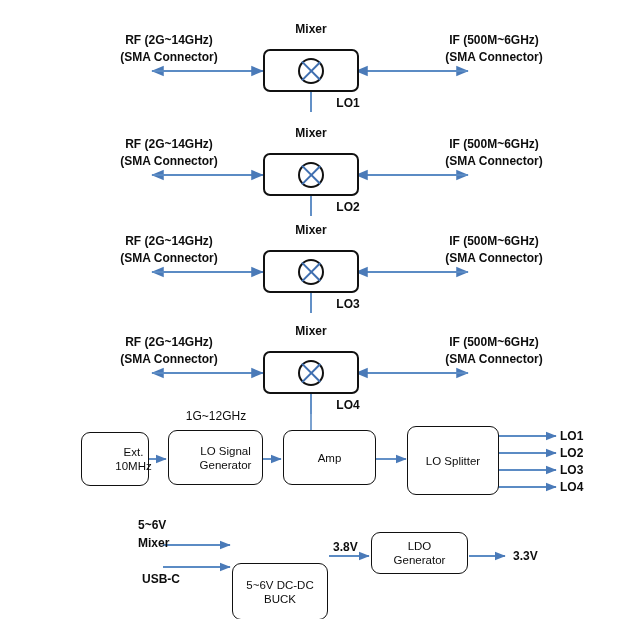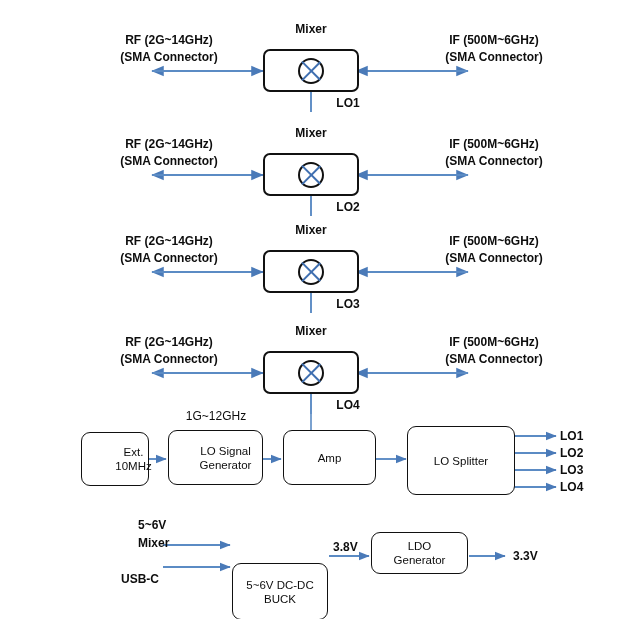--- a/index.html
+++ b/index.html
@@ -194,36 +194,36 @@
       <div>
         <span>LO Signal</span>
         <span>Generator</span>
       </div>
     </div>
 
     <div class="box" style="left:283px;top:430px;width:93px;height:55px;">
       <span>Amp</span>
     </div>
 
-    <div class="box" style="left:407px;top:426px;width:108px;height:69px;justify-content:center;">
+    <div class="box" style="left:407px;top:426px;width:92px;height:69px;justify-content:center;">
       <span>LO Splitter</span>
     </div>
 
     <div class="lbl b" style="left:560px;top:429px;">LO1</div>
     <div class="lbl b" style="left:560px;top:446px;">LO2</div>
     <div class="lbl b" style="left:560px;top:463px;">LO3</div>
     <div class="lbl b" style="left:560px;top:480px;">LO4</div>
   </div>
 
   <div>
 
     <div class="lbl b" style="left:138px;top:518px;">5~6V</div>
     <div class="lbl b" style="left:138px;top:536px;">Mixer</div>
 
-    <div class="lbl b" style="left:121px;top:572px;">USB-C</div>
+    <div class="lbl b" style="left:142px;top:572px;">USB-C</div>
     <div class="lbl b" style="left:138px;top:620px;">+5V</div>
 
     <div class="box" style="left:232px;top:527px;width:96px;height:57px;margin-top:36px;">
       <div>
         <span>5~6V DC-DC</span>
         <span>BUCK</span>
       </div>
     </div>
 
     <div class="lbl b" style="left:333px;top:540px;">3.8V</div>

